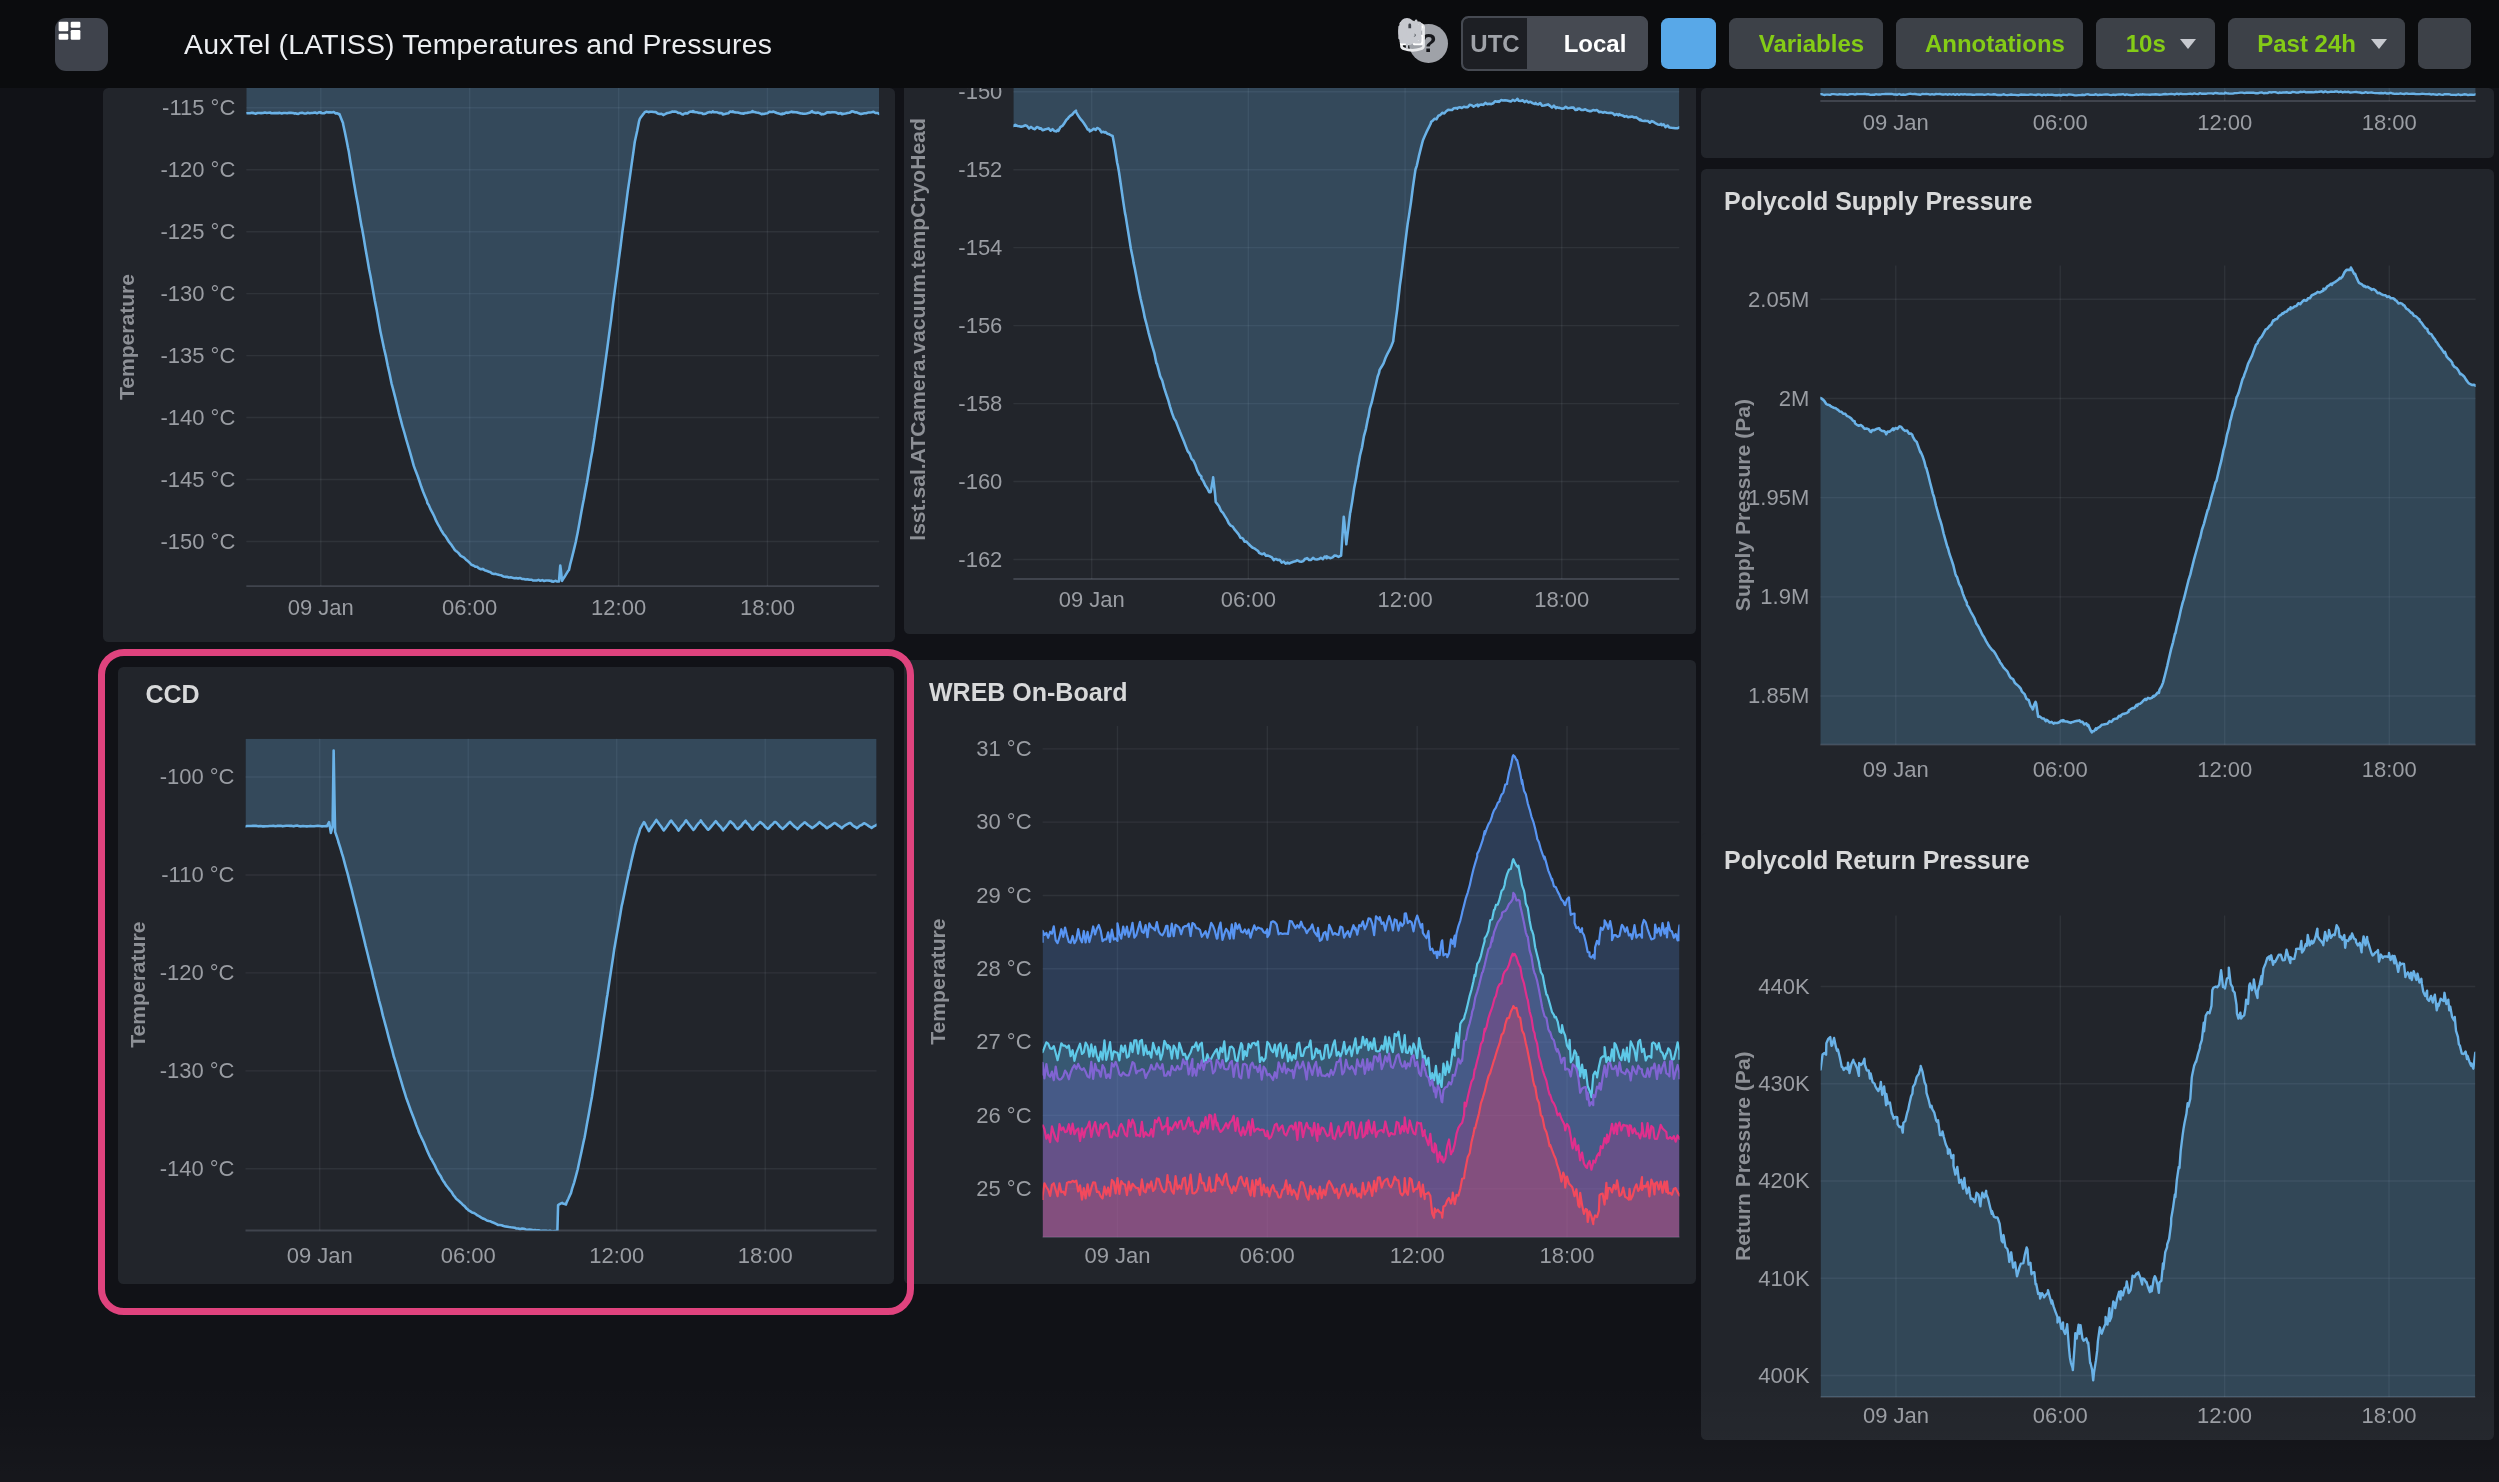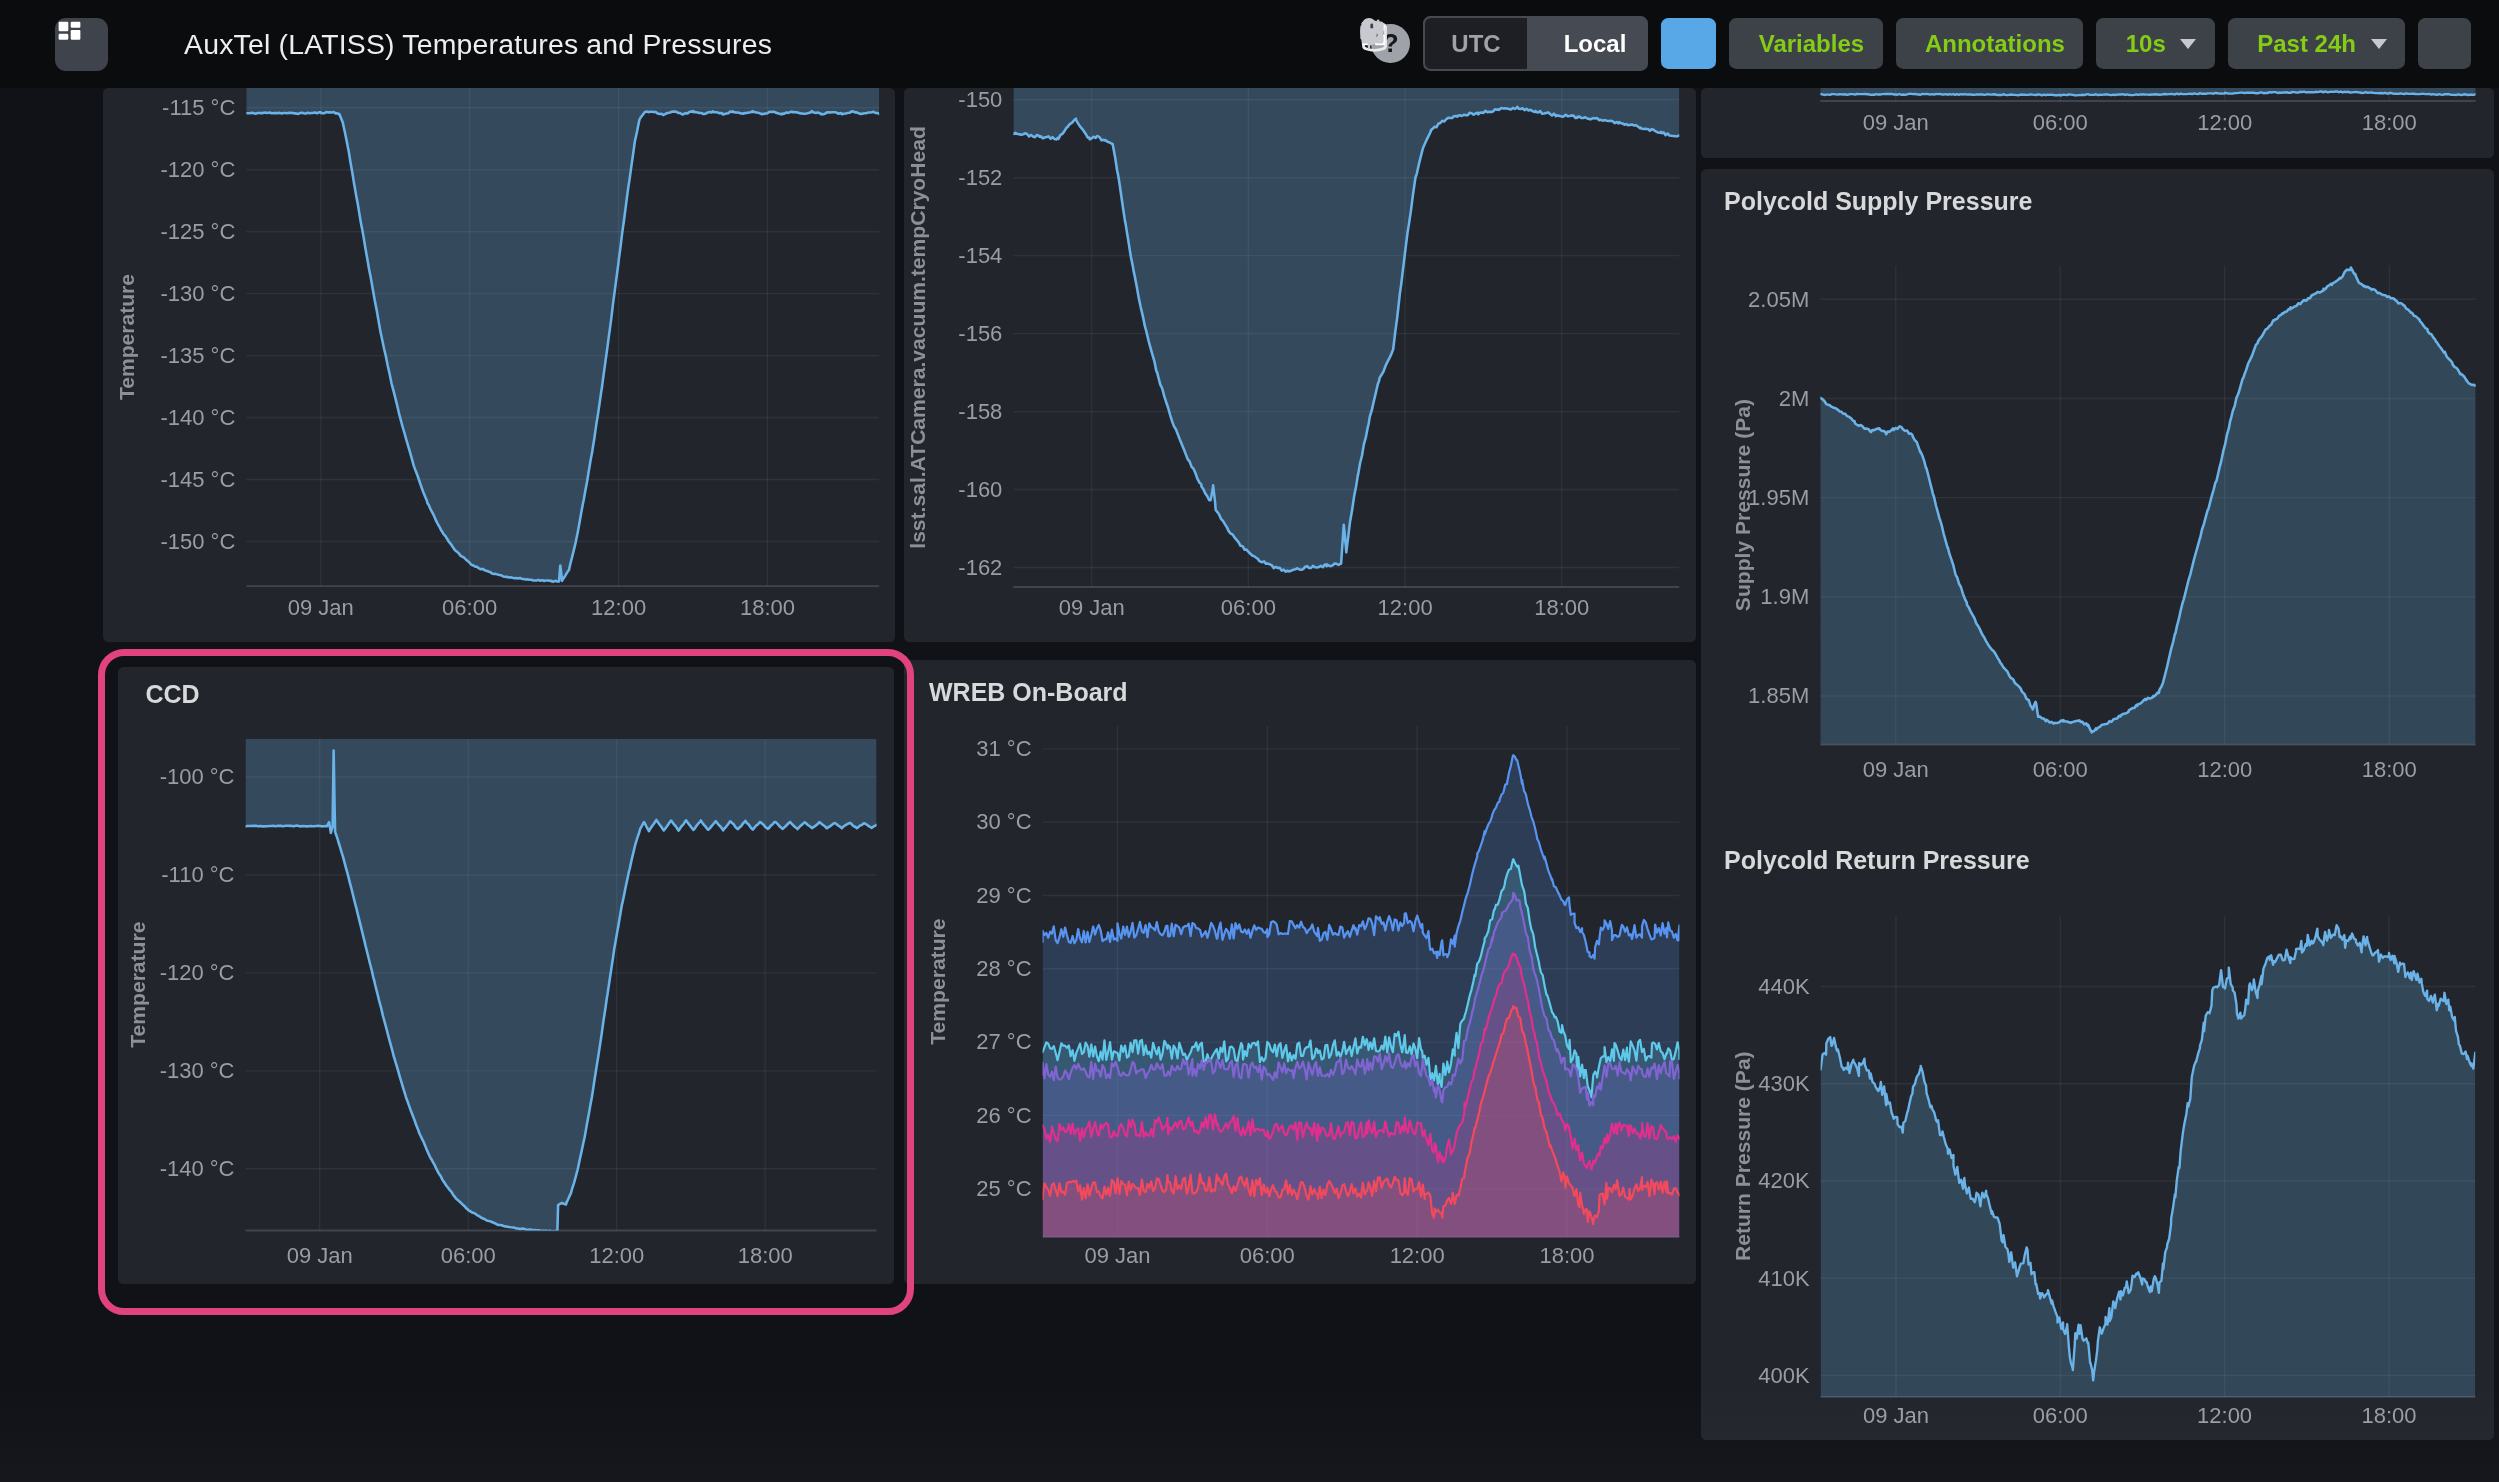--- a/index.html
+++ b/index.html
@@ -17,21 +17,21 @@
   .actions{position:absolute;right:29px;top:18.4px;height:51px;display:flex;align-items:center;gap:13px;}
   .icon-plain{color:#e9eaec;display:flex;align-items:center;justify-content:center;cursor:pointer;}
   .help-btn{width:39px;height:39px;border-radius:50%;background:#9fa2a8;color:#17181c;font-weight:bold;
        font-size:26px;display:flex;align-items:center;justify-content:center;cursor:pointer;}
   .btn{height:51px;background:#3d4148;border-radius:7.3px;display:flex;align-items:center;gap:11px;
        padding:0 18.4px;color:#84cc16;font-size:24px;font-weight:bold;cursor:pointer;white-space:nowrap;}
   .btn svg{flex:0 0 auto;}
   .tz-toggle{height:51px;border-radius:7.3px;background:#464a52;border:2.8px solid #464a52;display:flex;
        align-items:stretch;overflow:hidden;cursor:pointer;}
   .tz-utc{background:#1d1f24;color:#9fa2a8;font-size:24px;font-weight:bold;display:flex;align-items:center;
-       padding:0 26px;border-radius:5.5px 0 0 5.5px;}
+       padding:0 7px;border-radius:5.5px 0 0 5.5px;}
   .tz-local{background:#464a52;color:#ffffff;font-size:24px;font-weight:bold;display:flex;align-items:center;padding:0 20px;margin-left:17px;}
   .add-btn{width:55px;height:51px;border-radius:7.3px;background:#58a8e8;display:flex;align-items:center;
        justify-content:center;cursor:pointer;}
   .caret{width:0;height:0;border-left:8.3px solid transparent;border-right:8.3px solid transparent;
        border-top:10px solid #c7c9cf;margin-left:3.7px;}
   .sq-btn{width:53px;height:51px;padding:0;justify-content:center;}
   
   .panel{position:absolute;background:#22252b;border-radius:5.5px;}
   .panel-title{position:absolute;font-size:25px;font-weight:600;color:#d8d9da;cursor:pointer;z-index:5;}
   .ring{position:absolute;border:7.3px solid #e0437e;border-radius:26px;pointer-events:none;z-index:20;}
@@ -161,21 +161,21 @@
         <text x="144" y="367.29850746268664" text-anchor="end" class="ytick">-140 °C</text>
         <text x="144" y="434.83582089552243" text-anchor="end" class="ytick">-145 °C</text>
         <text x="144" y="502.3731343283583" text-anchor="end" class="ytick">-150 °C</text>
         <text x="237.2" y="575" text-anchor="middle" class="xtick">09 Jan</text>
         <text x="399.5" y="575" text-anchor="middle" class="xtick">06:00</text>
         <text x="561.9" y="575" text-anchor="middle" class="xtick">12:00</text>
         <text x="724.2" y="575" text-anchor="middle" class="xtick">18:00</text>
         <text x="34" y="271.5" text-anchor="middle" class="unit" transform="rotate(-90 34 271.5)">Temperature</text>
       </svg>
     </div>
-  <div class="panel" id="panel-p2" style="left: 904px; top: 88px; width: 792px; height: 554px;">
+  <div class="panel" id="panel-p2" style="left: 904px; top: 80px; width: 792px; height: 554px;">
       <svg width="792" height="554" viewBox="0 0 863 604">
         <line x1="119" x2="845" y1="12.8" y2="12.8" stroke="rgba(204,212,235,0.08)" stroke-width="1.5"></line>
         <line x1="119" x2="845" y1="97.8" y2="97.8" stroke="rgba(204,212,235,0.08)" stroke-width="1.5"></line>
         <line x1="119" x2="845" y1="182.8" y2="182.8" stroke="rgba(204,212,235,0.08)" stroke-width="1.5"></line>
         <line x1="119" x2="845" y1="267.8" y2="267.8" stroke="rgba(204,212,235,0.08)" stroke-width="1.5"></line>
         <line x1="119" x2="845" y1="352.8" y2="352.8" stroke="rgba(204,212,235,0.08)" stroke-width="1.5"></line>
         <line x1="119" x2="845" y1="437.8" y2="437.8" stroke="rgba(204,212,235,0.08)" stroke-width="1.5"></line>
         <line x1="119" x2="845" y1="522.8" y2="522.8" stroke="rgba(204,212,235,0.08)" stroke-width="1.5"></line>
         <line x1="204.4" x2="204.4" y1="0" y2="544" stroke="rgba(204,212,235,0.08)" stroke-width="1.5"></line>
         <line x1="375.2" x2="375.2" y1="0" y2="544" stroke="rgba(204,212,235,0.08)" stroke-width="1.5"></line>

